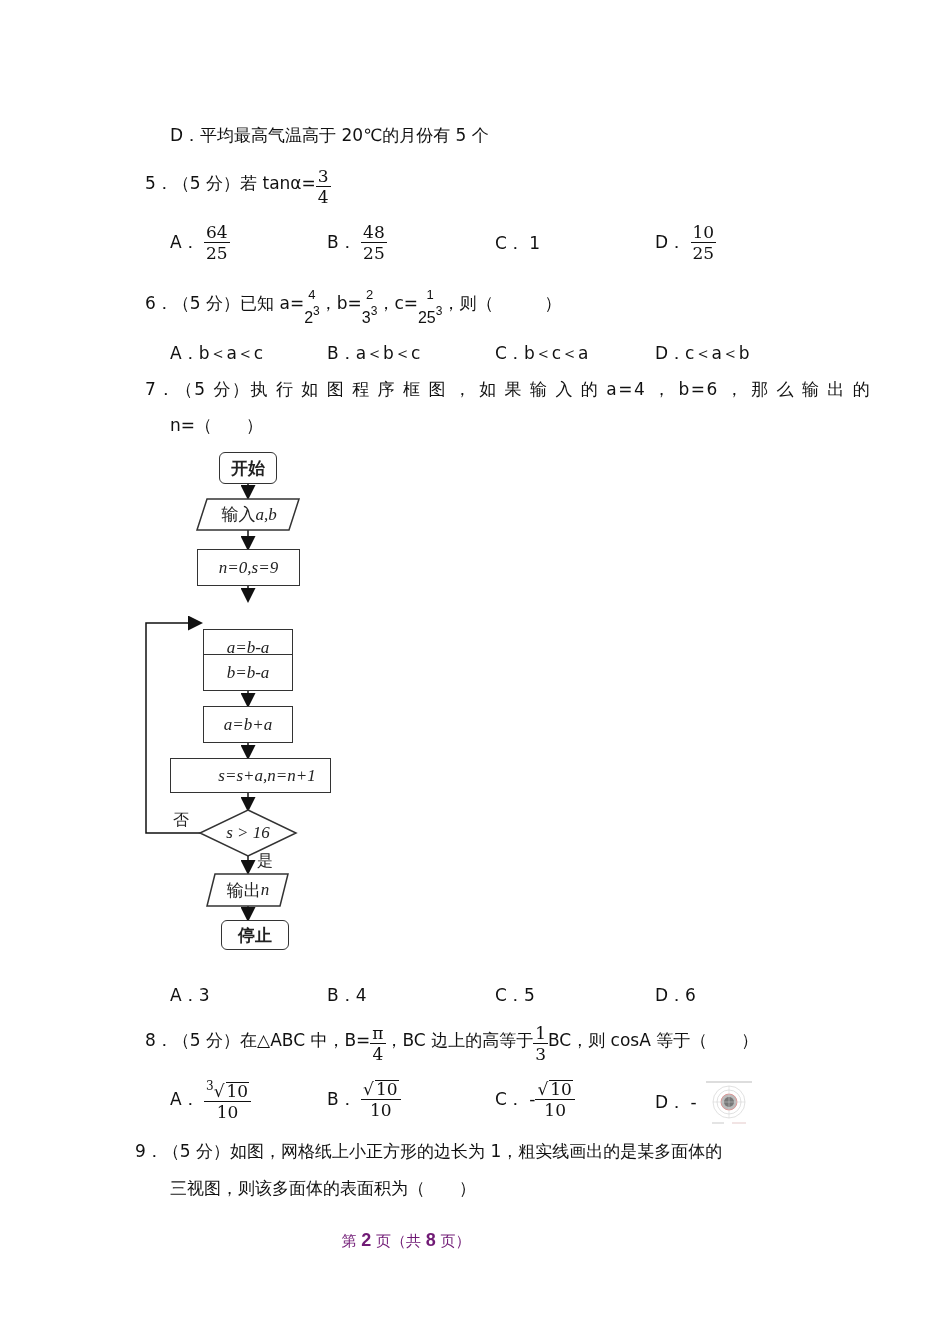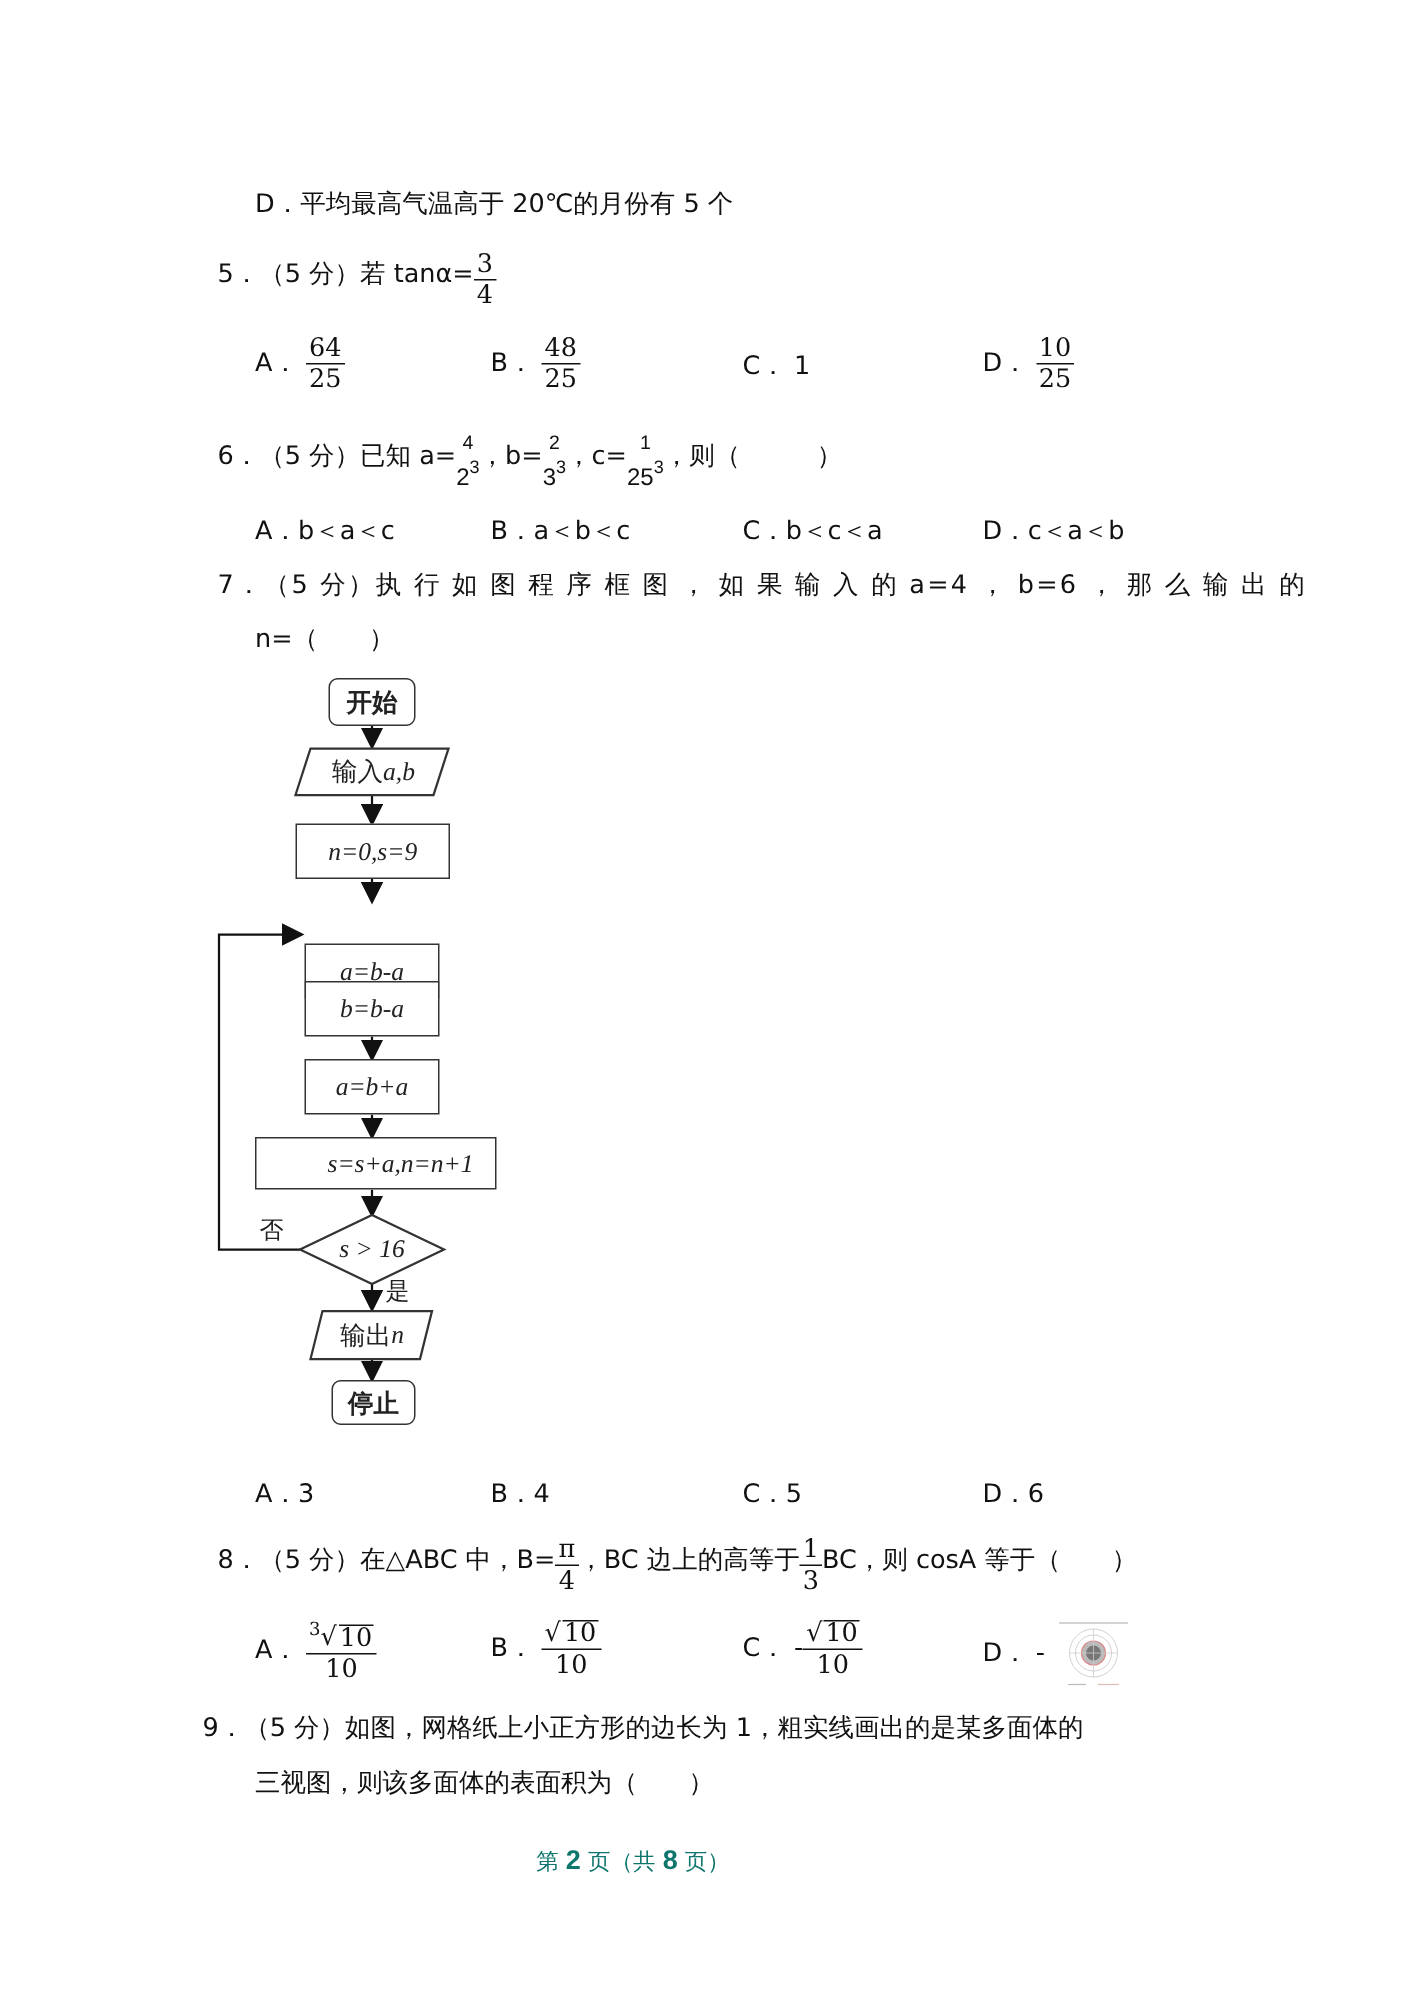--- a/index.html
+++ b/index.html
@@ -13,21 +13,21 @@
   .sfrac .num { display: block; font-size: 13px; }
   .sfrac .den { display: block; font-size: 16px; padding-top: 4px; }
   .sfrac .den sup { font-size: 12px; vertical-align: 8px; }
   .opt { position: absolute; white-space: nowrap; }
   .sqrt { display: inline-block; border-top: 1.3px solid #111; padding: 0 1px; margin-left: 1px; }
   .fc-box { position: absolute; border: 1.5px solid #333; background: #fff; display: flex; align-items: center; justify-content: center;
             font-family: "Liberation Serif", "DejaVu Serif", serif; font-style: italic; font-size: 17px; color: #222; box-sizing: border-box; }
   .fc-rounded { border-radius: 6px; font-style: normal; font-family: "DejaVu Sans", sans-serif; font-size: 17px; font-weight: bold; }
   .fc-label { position: absolute; font-size: 16px; color: #222; }
   .fc-text { font-style: normal; font-family: "DejaVu Sans", sans-serif; }
-  .footer { position: absolute; top: 1230px; left: 16px; width: 812px; text-align: center; font-size: 15px; color: #0f766e; font-family: "DejaVu Serif", serif; }
+  .footer { position: absolute; top: 1230px; left: 0; width: 812px; text-align: center; font-size: 15px; color: #701a75; font-family: "DejaVu Serif", serif; }
   .footer b { font-family: "Liberation Sans", sans-serif; font-size: 18px; }
   .polar-thumb { display: inline-block; width: 52px; height: 46px; vertical-align: middle; }
 </style>
 </head>
 <body>
 
 <div class="abs" style="left:170px; top:124px;">D．平均最高气温高于 20℃的月份有 5 个</div>
 
 <div class="abs" style="left:145px; top:168px;">
   <span>5．</span><span>（5 分）</span><span>若 tanα=</span><span class="frac" style="vertical-align:-14px;"><span class="num">3</span><span class="den">4</span></span>
@@ -94,21 +94,21 @@
   <div class="fc-box" style="left:203px; top:654px; width:90px; height:37px;">b=b-a</div>
   <div class="fc-box" style="left:203px; top:706px; width:90px; height:37px;">a=b+a</div>
   <div class="fc-box" style="left:170px; top:758px; width:161px; height:35px;padding-left:33px;">s=s+a,n=n+1</div>
   <div class="fc-box" style="left:215px; top:820px; width:66px; height:26px; border:none; background:transparent;">s &gt; 16</div>
   <div class="fc-label" style="left:173px; top:810px;">否</div>
   <div class="fc-label" style="left:257px; top:851px;">是</div>
   <div class="fc-box" style="left:212px; top:875px; width:72px; height:30px; border:none; background:transparent;">
     <span class="fc-text">输出</span>
       <span>n</span>
   </div>
-  <div class="fc-box fc-rounded" style="left:221px; top:920px; width:56px; height:30px;">停止</div>
+  <div class="fc-box fc-rounded" style="left:221px; top:920px; width:68px; height:30px;">停止</div>
 </div>
 
 <div class="opt" style="left:170px; top:984px;"><span>A．</span><span>3</span></div>
 <div class="opt" style="left:327px; top:984px;"><span>B．</span><span>4</span></div>
 <div class="opt" style="left:495px; top:984px;"><span>C．</span><span>5</span></div>
 <div class="opt" style="left:655px; top:984px;"><span>D．</span><span>6</span></div>
 
 <div class="abs" style="left:145px; top:1025px;">
   <span>8．</span><span>（5 分）</span><span>在△ABC 中，B=</span><span class="frac" style="vertical-align:-14px;"><span class="num">π</span><span class="den">4</span></span><span>，BC 边上的高等于</span><span class="frac" style="vertical-align:-14px;"><span class="num">1</span><span class="den">3</span></span><span>BC，则 cosA 等于（　　）</span>
 </div>

